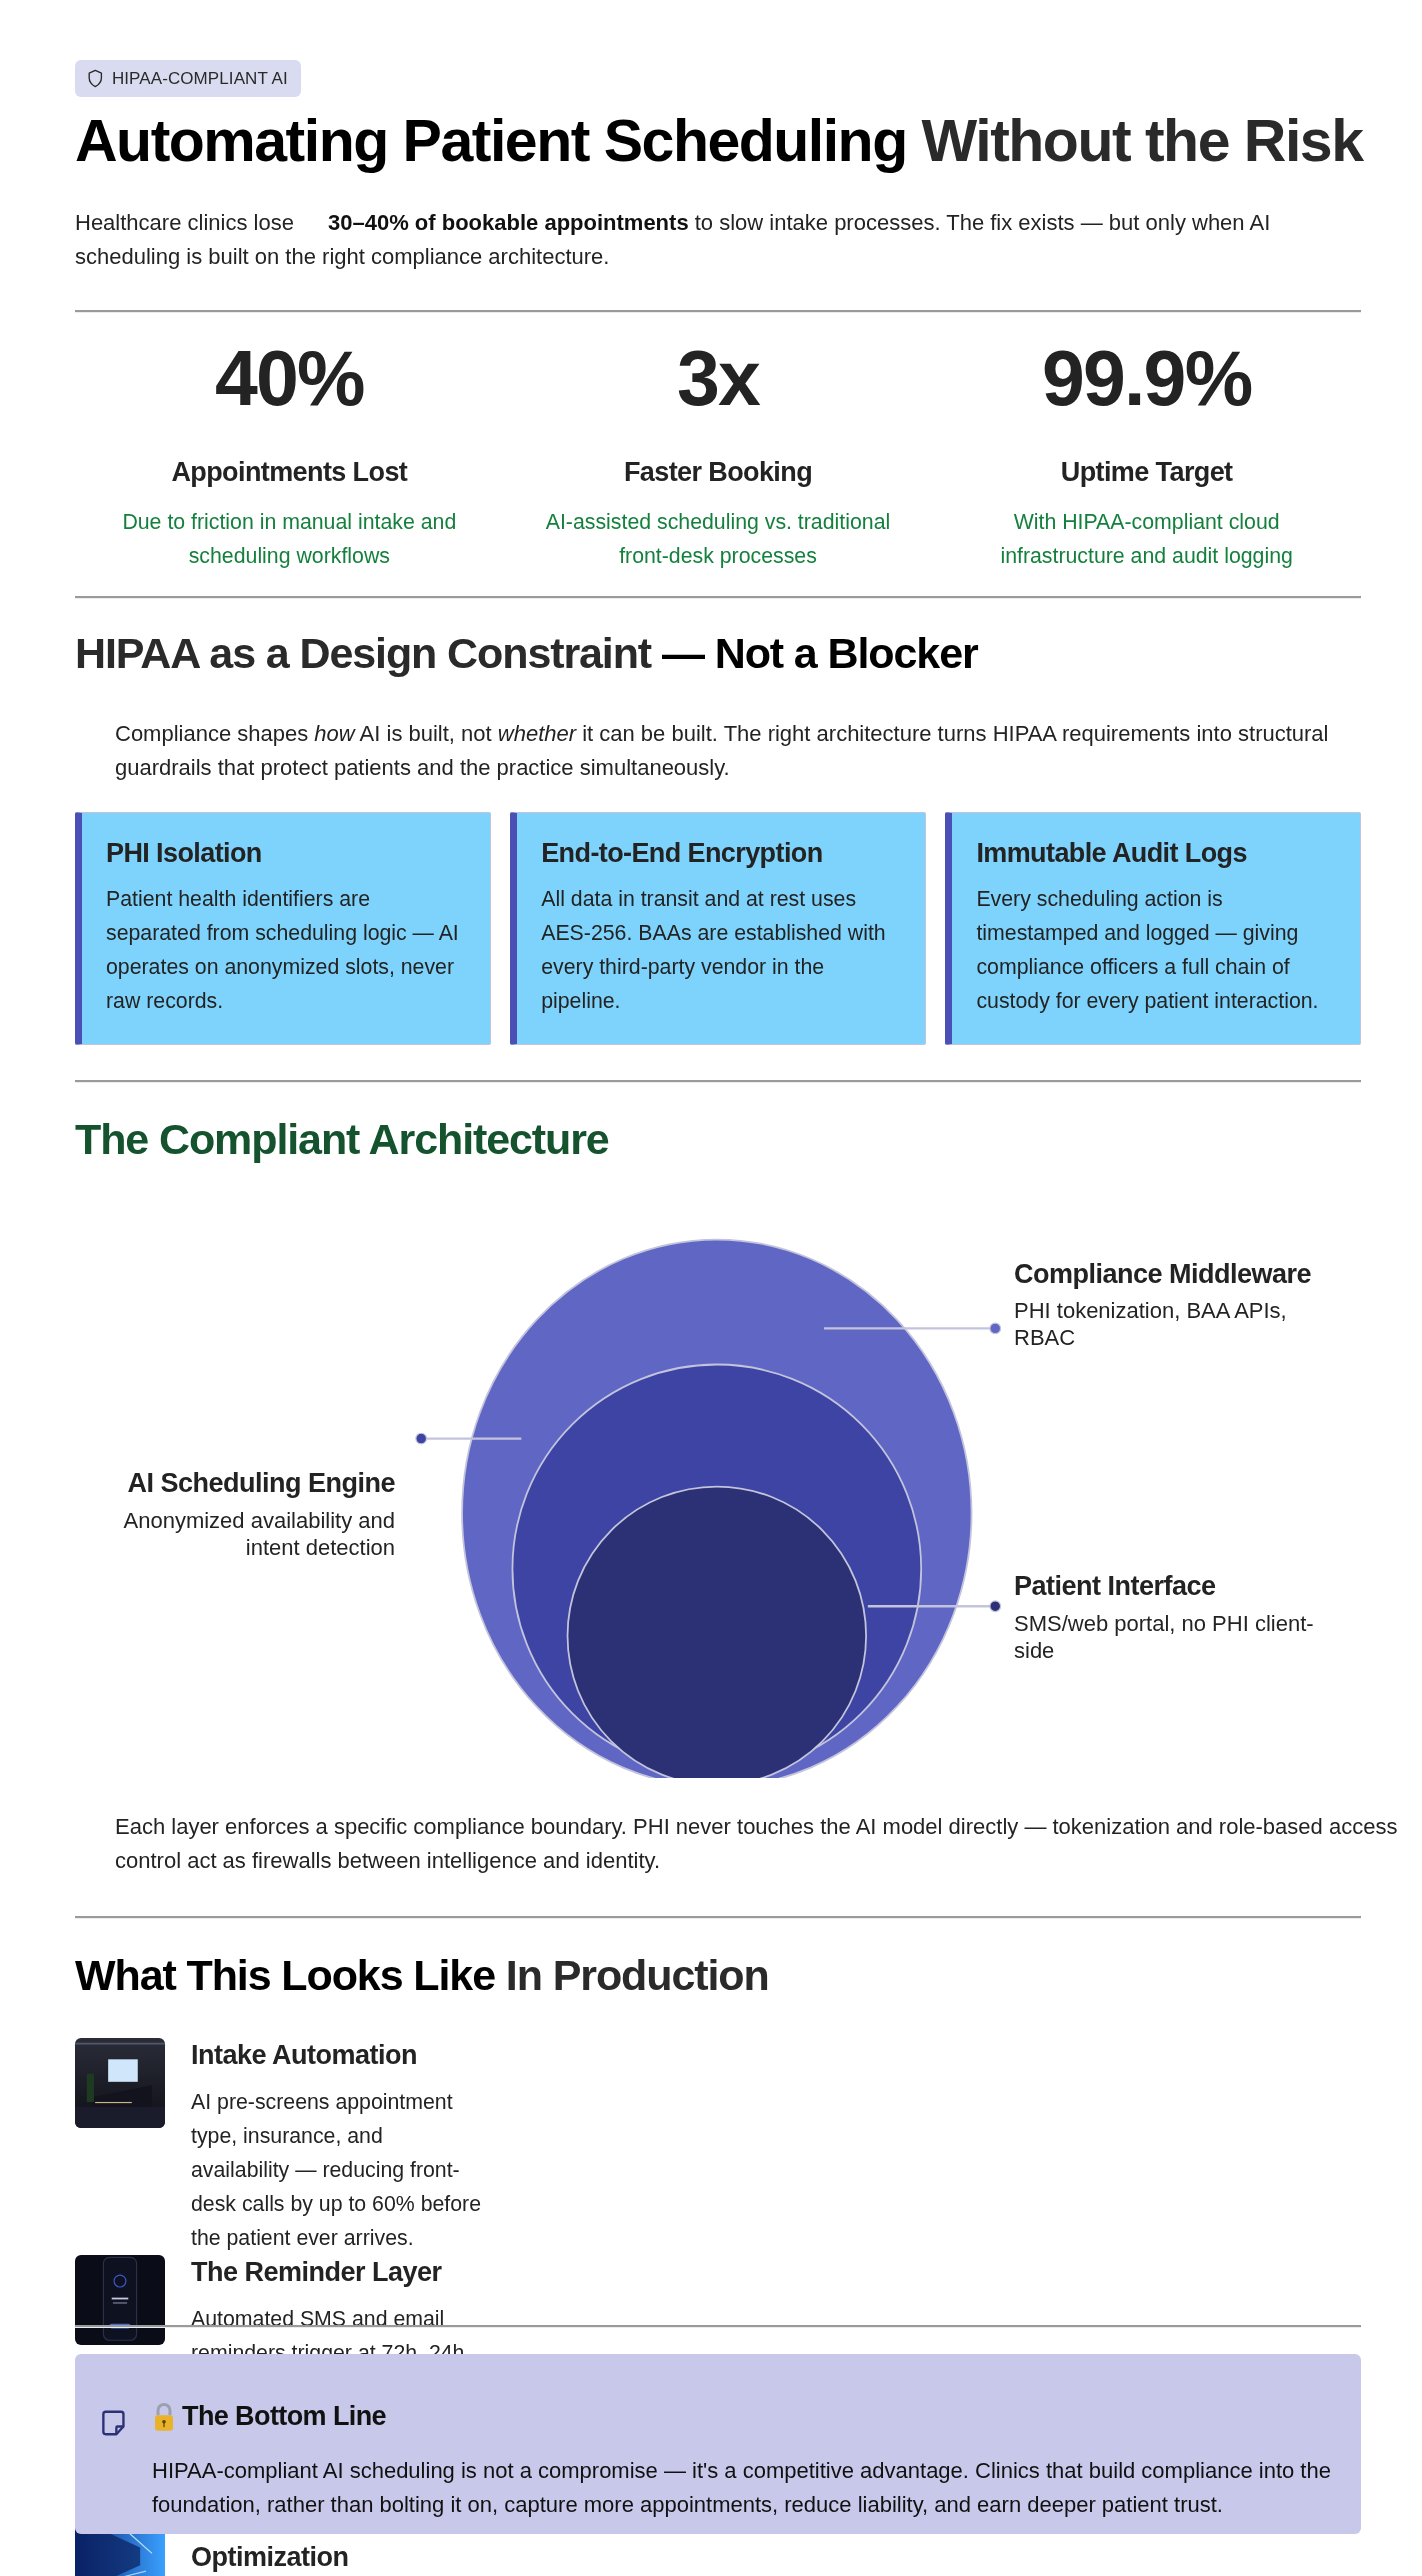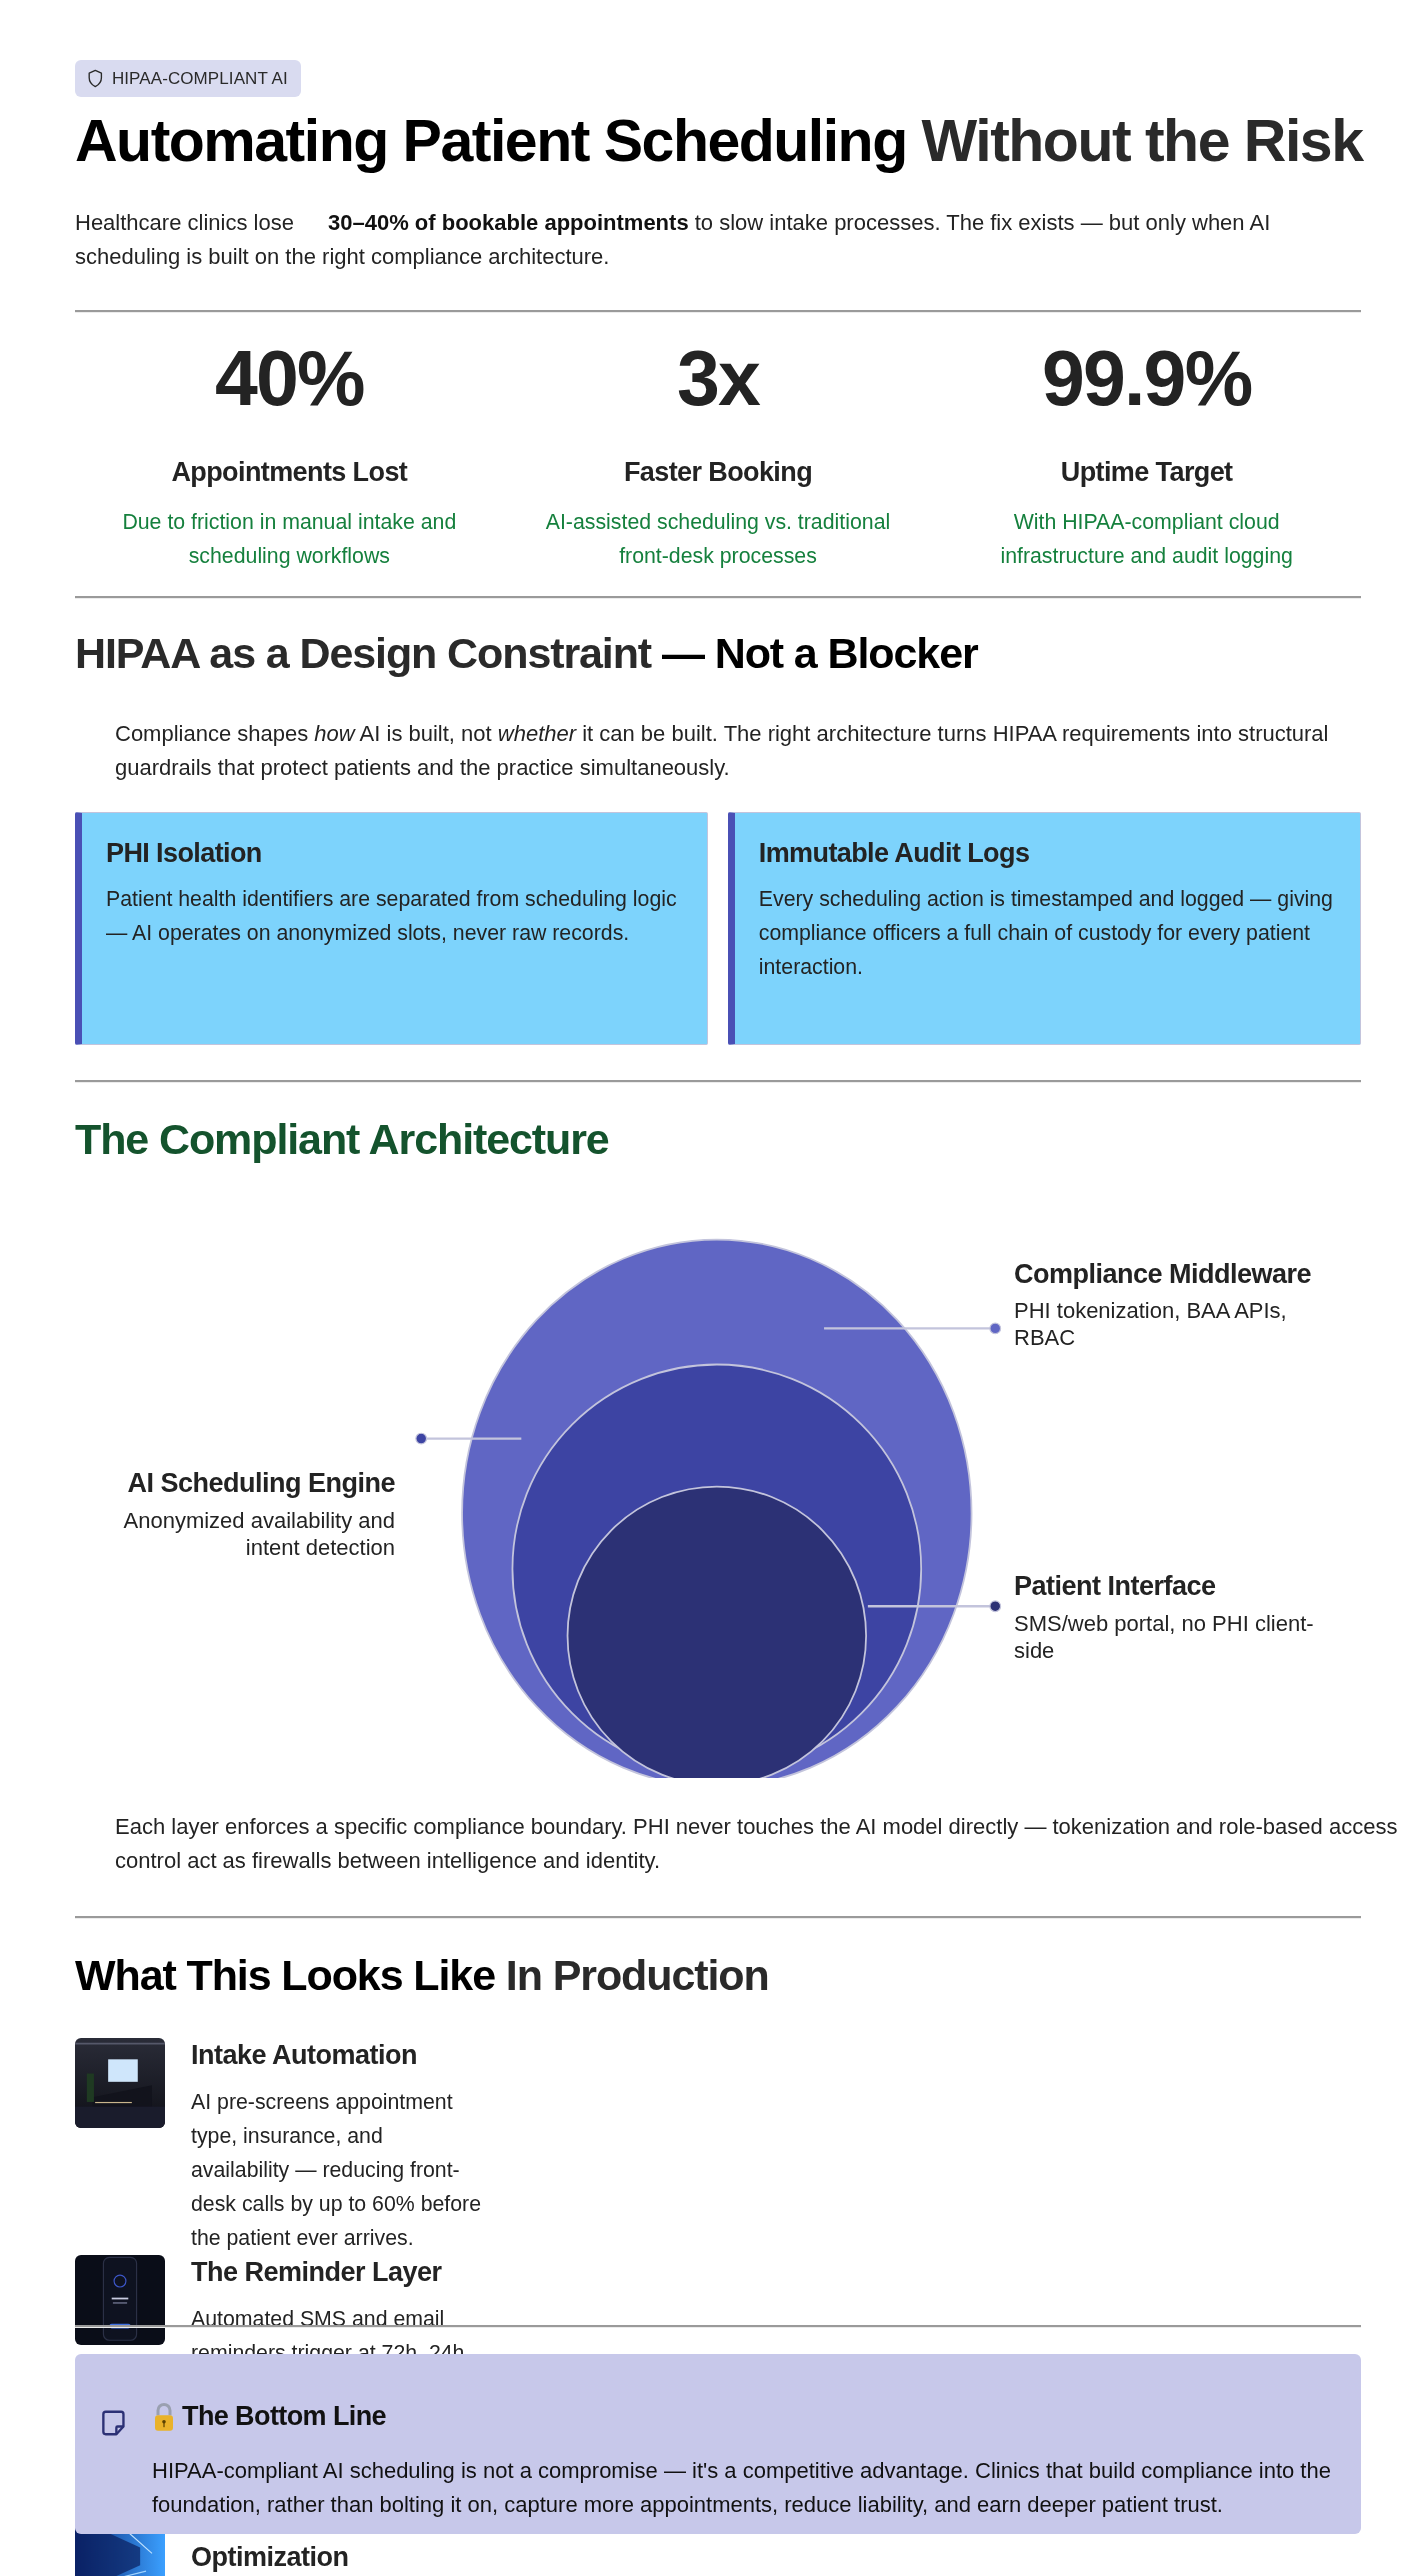--- a/index.html
+++ b/index.html
@@ -137,20 +137,24 @@
   <div class="divider" style="top:596px"></div>
 
   <h2 class="h2" style="top:628px"><span>HIPAA as a Design Constraint</span><span class="strong"> — Not a Blocker</span></h2>
 
   <p class="para" style="top:717px"><span>Compliance shapes </span><em>how</em><span> AI is built, not </span><em>whether</em><span> it can be built. The right architecture turns HIPAA requirements into structural guardrails that protect patients and the practice simultaneously.</span></p>
 
   <div class="cards">
     <div class="card">
       <div class="card-title">PHI Isolation</div>
       <div class="card-body">Patient health identifiers are separated from scheduling logic — AI operates on anonymized slots, never raw records.</div>
+    </div>
+    <div class="card">
+      <div class="card-title">End-to-End Encryption</div>
+      <div class="card-body">All data in transit and at rest uses AES-256. BAAs are established with every third-party vendor in the pipeline.</div>
     </div>
     <div class="card">
       <div class="card-title">Immutable Audit Logs</div>
       <div class="card-body">Every scheduling action is timestamped and logged — giving compliance officers a full chain of custody for every patient interaction.</div>
     </div>
   </div>
 
   <div class="divider" style="top:1080px"></div>
 
   <h2 class="h2" style="top:1114px; color:#14532d">The Compliant Architecture</h2>

